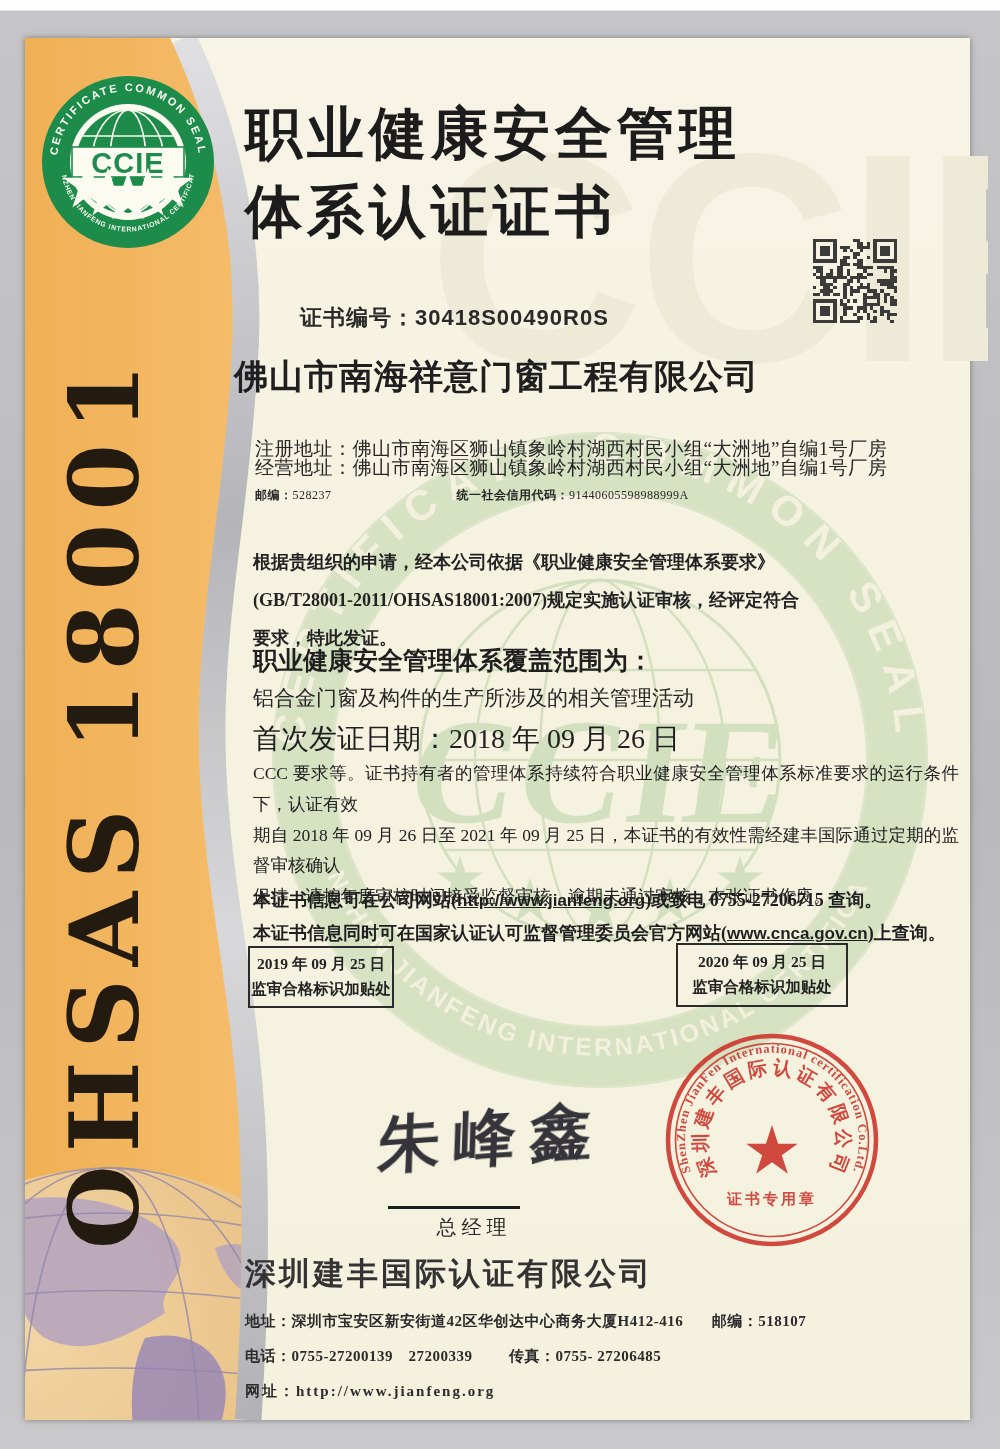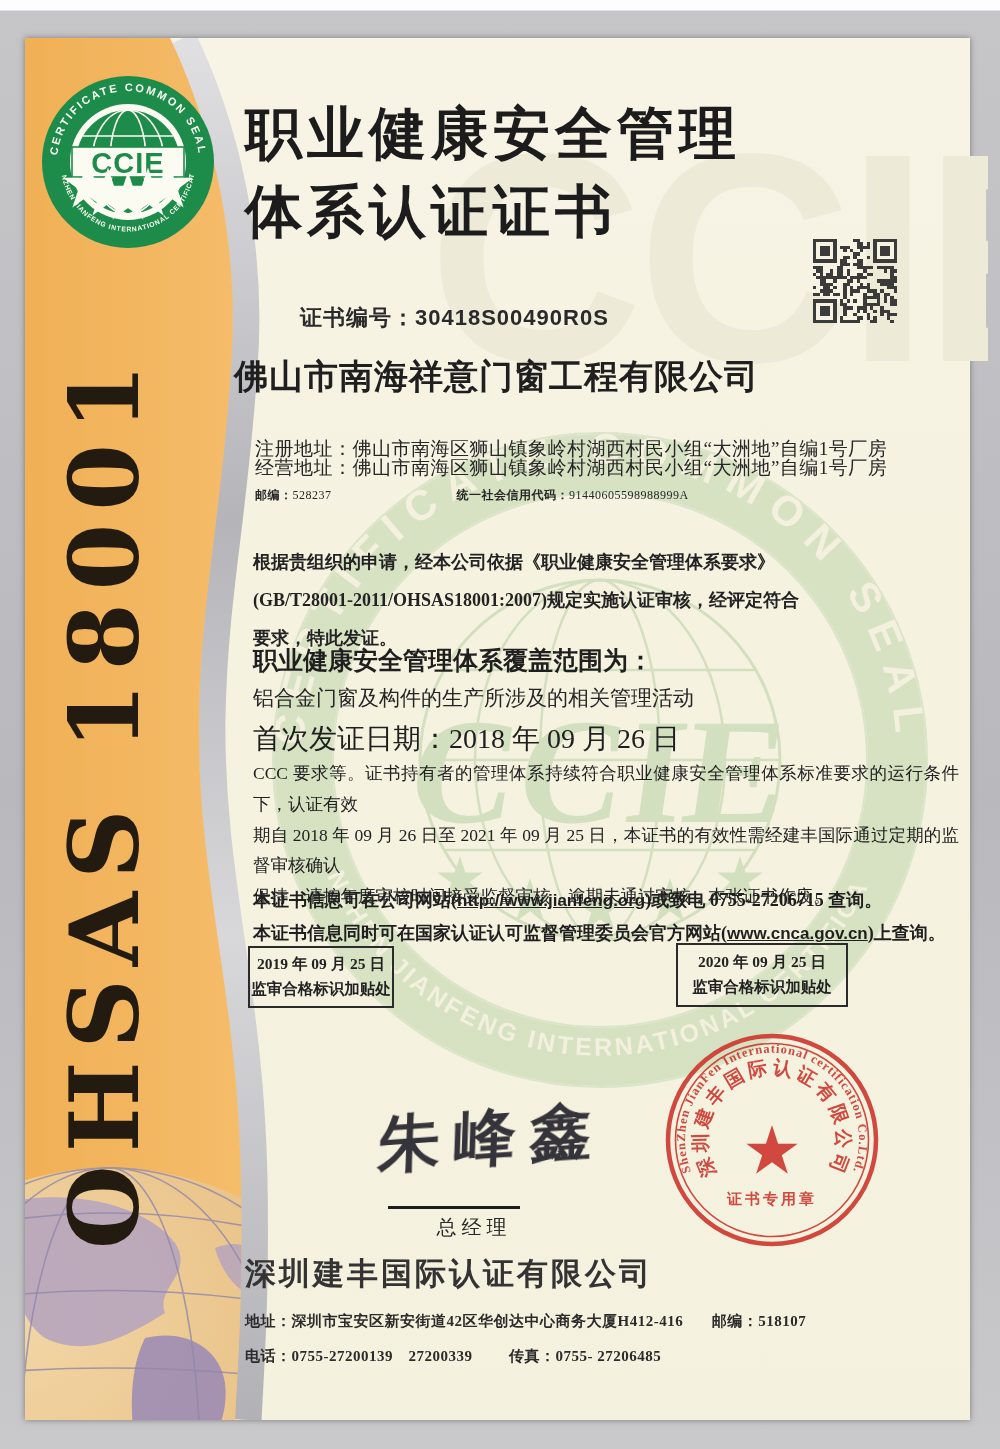--- a/index.html
+++ b/index.html
@@ -453,13 +453,16 @@
   <div class="abs z2 issuer-line center song" style="top:1312px">
     <span>地址：</span><span>深圳市宝安区新安街道42区华创达中心商务大厦H412-416</span>
     <span style="display:inline-block;width:20px"></span>
     <span>邮编：</span><span>518107</span>
   </div>
   <div class="abs z2 issuer-line center song" style="top:1347px">
     <span>电话：</span><span>0755-27200139　27200339</span>
     <span style="display:inline-block;width:28px"></span>
     <span>传真：</span><span>0755- 27206485</span>
   </div>
+  <div class="abs z2 issuer-line center song" style="top:1382px;letter-spacing:2px">
+    <span>网址：</span><span>http://www.jianfeng.org</span>
+  </div>
 </div>
 
 </body></html>

